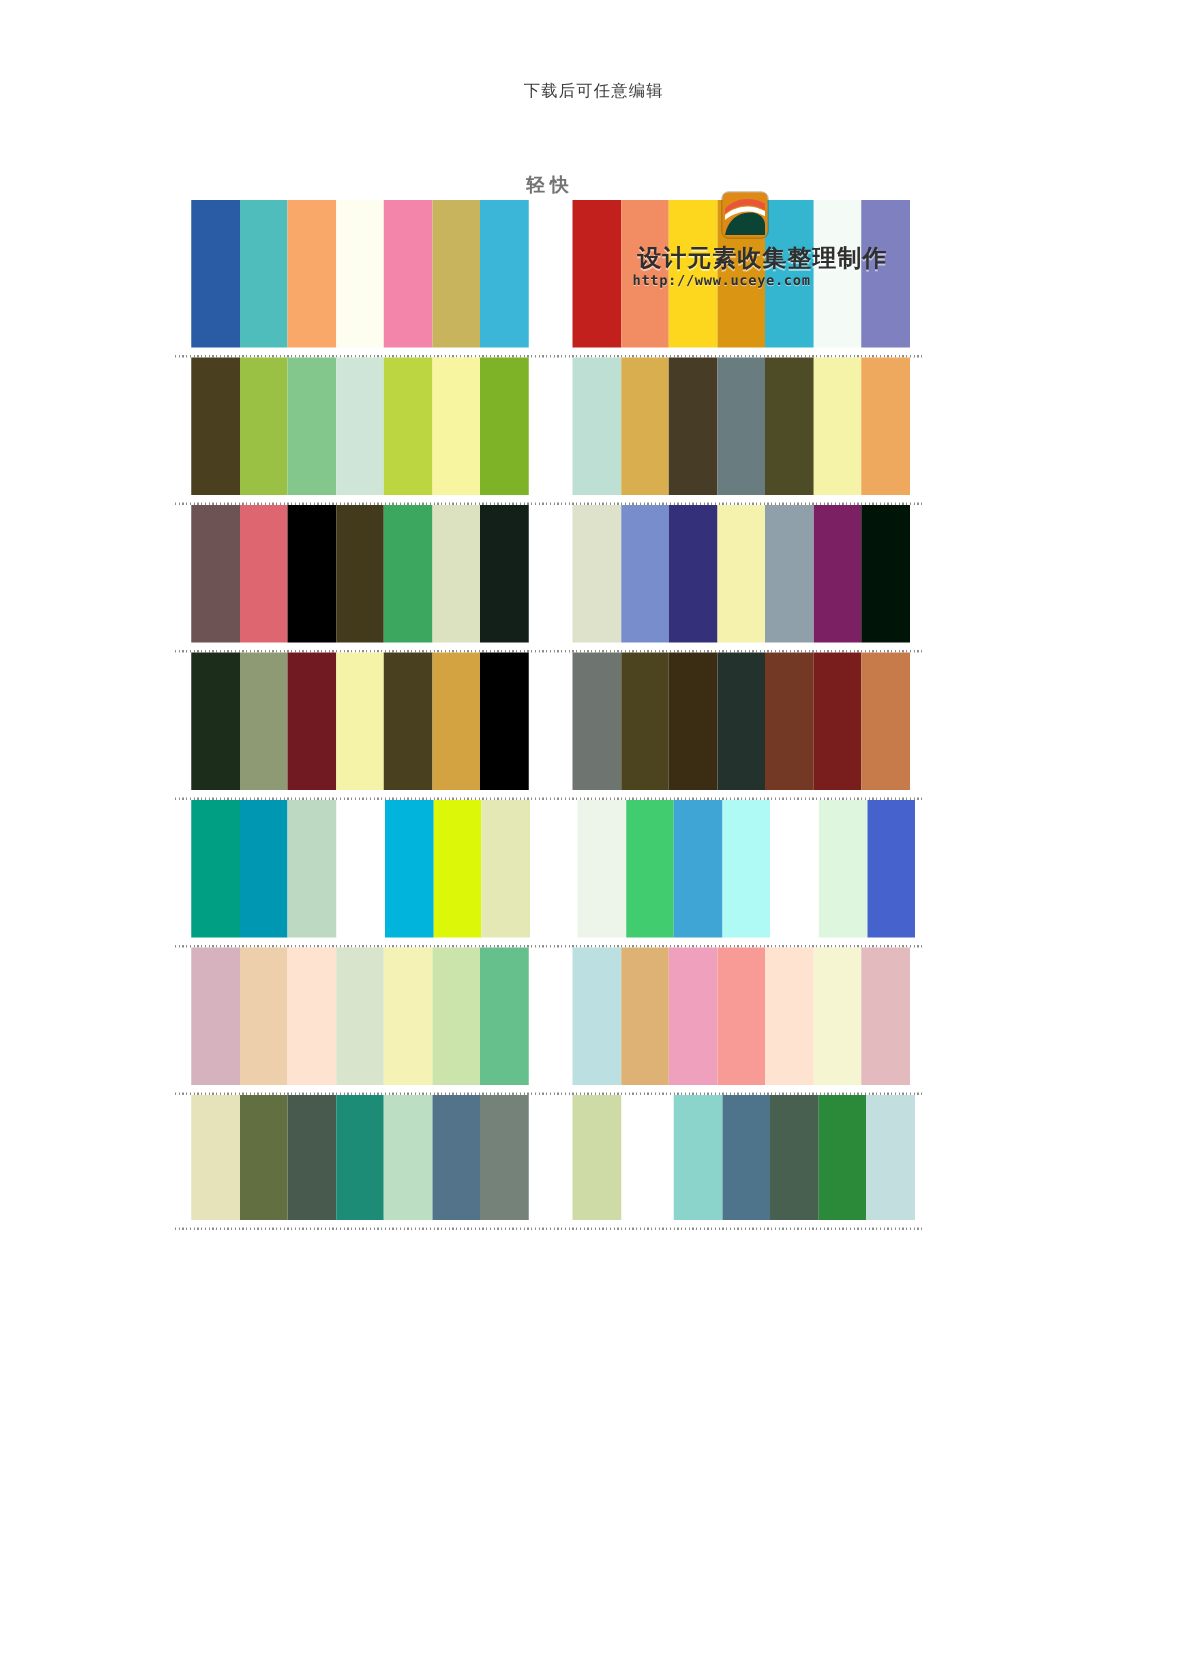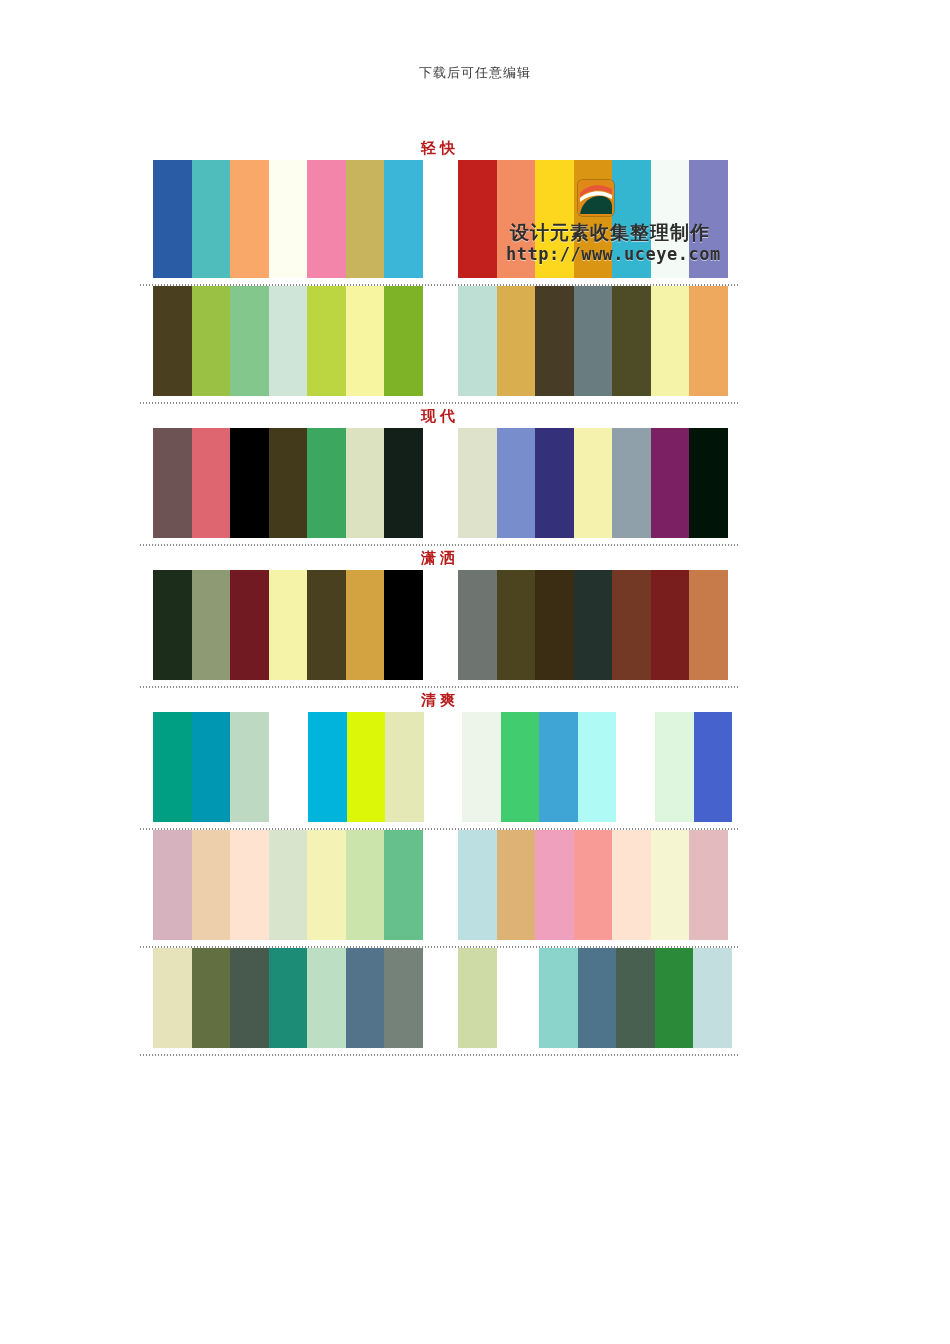--- a/index.html
+++ b/index.html
@@ -41,21 +41,21 @@
   
   .palette-section {
     position: relative;
     width: 600px;
   }
 
   .section-title {
     text-align: center;
     font-size: 15px;
     font-weight: bold;
-    color: #b91c1c;
+    color: #737373;
     letter-spacing: 4px;
     line-height: 20px;
     height: 22px;
     padding-top: 2px;
     white-space: nowrap;
     font-family: "DejaVu Sans", "Liberation Sans", sans-serif;
   }
 
   .swatch-row {
     position: relative;
@@ -120,21 +120,21 @@
     color: #2f2f2f;
     letter-spacing: 1px;
     white-space: nowrap;
     text-shadow: 0 1px 0 rgba(255,255,255,0.55);
   }
   .wm-line2 {
     position: absolute;
     left: 366px;
     top: 72px;
     font-family: "DejaVu Sans Mono", "Liberation Mono", monospace;
-    font-size: 17px;
+    font-size: 11px;
     font-weight: bold;
     color: #2f2f2f;
     letter-spacing: 0.5px;
     white-space: nowrap;
     text-shadow: 0 1px 0 rgba(255,255,255,0.55);
   }
 </style>
 </head>
 <body>
 
@@ -158,21 +158,21 @@
         <div class="swatch-group">
           <div class="swatch" title="#C1201C" style="width: 38.5px; background: rgb(193, 32, 28);"></div>
           <div class="swatch" title="#F28C62" style="width: 38.5px; background: rgb(242, 140, 98);"></div>
           <div class="swatch" title="#FCD71E" style="width: 38.5px; background: rgb(252, 215, 30);"></div>
           <div class="swatch" title="#DA9613" style="width: 38.5px; background: rgb(218, 150, 19);"></div>
           <div class="swatch" title="#34B5D0" style="width: 38.5px; background: rgb(52, 181, 208);"></div>
           <div class="swatch" title="#F4FBF6" style="width: 38.5px; background: rgb(244, 251, 246);"></div>
           <div class="swatch" title="#7E80C0" style="width: 38.5px; background: rgb(126, 128, 192);"></div>
         </div>
       </div>
-      <div class="watermark" style="top: 36px;">
+      <div class="watermark" style="top: 10px;">
         <div class="wm-logo">
           <svg width="36" height="36" viewBox="0 0 36 36">
             <rect x="0" y="0" width="36" height="36" fill="#df8a16"></rect>
             <path d="M2 13 C10 4 24 3 34 9 L34 14 C24 8 11 9 2 17 Z" fill="#e8563a"></path>
             <path d="M2 18 C11 10 24 9 34 15 L34 19 C24 13 12 14 2 22 Z" fill="#ffffff"></path>
             <path d="M2 34 C4 22 13 15 24 16 C30 17 34 21 34 26 L34 34 Z" fill="#0b4435"></path>
           </svg>
         </div>
         <div class="wm-line1">设计元素收集整理制作</div>
         <div class="wm-line2">http://www.uceye.com</div>
@@ -198,21 +198,20 @@
           <div class="swatch" title="#473C26" style="width: 38.5px; background: rgb(71, 60, 38);"></div>
           <div class="swatch" title="#697C80" style="width: 38.5px; background: rgb(105, 124, 128);"></div>
           <div class="swatch" title="#4D4C26" style="width: 38.5px; background: rgb(77, 76, 38);"></div>
           <div class="swatch" title="#F5F3A8" style="width: 38.5px; background: rgb(245, 243, 168);"></div>
           <div class="swatch" title="#EFA95E" style="width: 38.5px; background: rgb(239, 169, 94);"></div>
         </div>
       </div>
       <div class="divider"></div>
     </div>
     <div class="palette-section">
-      <div class="section-title">现代</div>
       <div class="swatch-row" style="height: 110px;">
         <div class="group-gap" style="width: 13px;"></div>
         <div class="swatch-group">
           <div class="swatch" title="#6E5355" style="width: 38.5px; background: rgb(110, 83, 85);"></div>
           <div class="swatch" title="#DD6670" style="width: 38.5px; background: rgb(221, 102, 112);"></div>
           <div class="swatch" title="#000000" style="width: 38.5px; background: rgb(0, 0, 0);"></div>
           <div class="swatch" title="#433A1C" style="width: 38.5px; background: rgb(67, 58, 28);"></div>
           <div class="swatch" title="#3CA75E" style="width: 38.5px; background: rgb(60, 167, 94);"></div>
           <div class="swatch" title="#DCE2C0" style="width: 38.5px; background: rgb(220, 226, 192);"></div>
           <div class="swatch" title="#132019" style="width: 38.5px; background: rgb(19, 32, 25);"></div>
@@ -224,21 +223,20 @@
           <div class="swatch" title="#343079" style="width: 38.5px; background: rgb(52, 48, 121);"></div>
           <div class="swatch" title="#F4F2AC" style="width: 38.5px; background: rgb(244, 242, 172);"></div>
           <div class="swatch" title="#90A0AA" style="width: 38.5px; background: rgb(144, 160, 170);"></div>
           <div class="swatch" title="#7A2063" style="width: 38.5px; background: rgb(122, 32, 99);"></div>
           <div class="swatch" title="#011408" style="width: 38.5px; background: rgb(1, 20, 8);"></div>
         </div>
       </div>
       <div class="divider"></div>
     </div>
     <div class="palette-section">
-      <div class="section-title">潇洒</div>
       <div class="swatch-row" style="height: 110px;">
         <div class="group-gap" style="width: 13px;"></div>
         <div class="swatch-group">
           <div class="swatch" title="#1C2E1B" style="width: 38.5px; background: rgb(28, 46, 27);"></div>
           <div class="swatch" title="#8E9A73" style="width: 38.5px; background: rgb(142, 154, 115);"></div>
           <div class="swatch" title="#721A21" style="width: 38.5px; background: rgb(114, 26, 33);"></div>
           <div class="swatch" title="#F5F3A8" style="width: 38.5px; background: rgb(245, 243, 168);"></div>
           <div class="swatch" title="#48401F" style="width: 38.5px; background: rgb(72, 64, 31);"></div>
           <div class="swatch" title="#D2A340" style="width: 38.5px; background: rgb(210, 163, 64);"></div>
           <div class="swatch" title="#000000" style="width: 38.5px; background: rgb(0, 0, 0);"></div>
@@ -250,21 +248,20 @@
           <div class="swatch" title="#3A2D14" style="width: 38.5px; background: rgb(58, 45, 20);"></div>
           <div class="swatch" title="#23322C" style="width: 38.5px; background: rgb(35, 50, 44);"></div>
           <div class="swatch" title="#733924" style="width: 38.5px; background: rgb(115, 57, 36);"></div>
           <div class="swatch" title="#7A1D1D" style="width: 38.5px; background: rgb(122, 29, 29);"></div>
           <div class="swatch" title="#C77A4A" style="width: 38.5px; background: rgb(199, 122, 74);"></div>
         </div>
       </div>
       <div class="divider"></div>
     </div>
     <div class="palette-section">
-      <div class="section-title">清爽</div>
       <div class="swatch-row" style="height: 110px;">
         <div class="group-gap" style="width: 13px;"></div>
         <div class="swatch-group">
           <div class="swatch" title="#009E82" style="width: 38.5px; background: rgb(0, 158, 130);"></div>
           <div class="swatch" title="#0097B2" style="width: 38.5px; background: rgb(0, 151, 178);"></div>
           <div class="swatch" title="#BDD9C2" style="width: 38.5px; background: rgb(189, 217, 194);"></div>
         </div>
         <div class="group-gap" style="width: 39.5px;"></div>
         <div class="swatch-group">
           <div class="swatch" title="#00B4DB" style="width: 38.5px; background: rgb(0, 180, 219);"></div>

